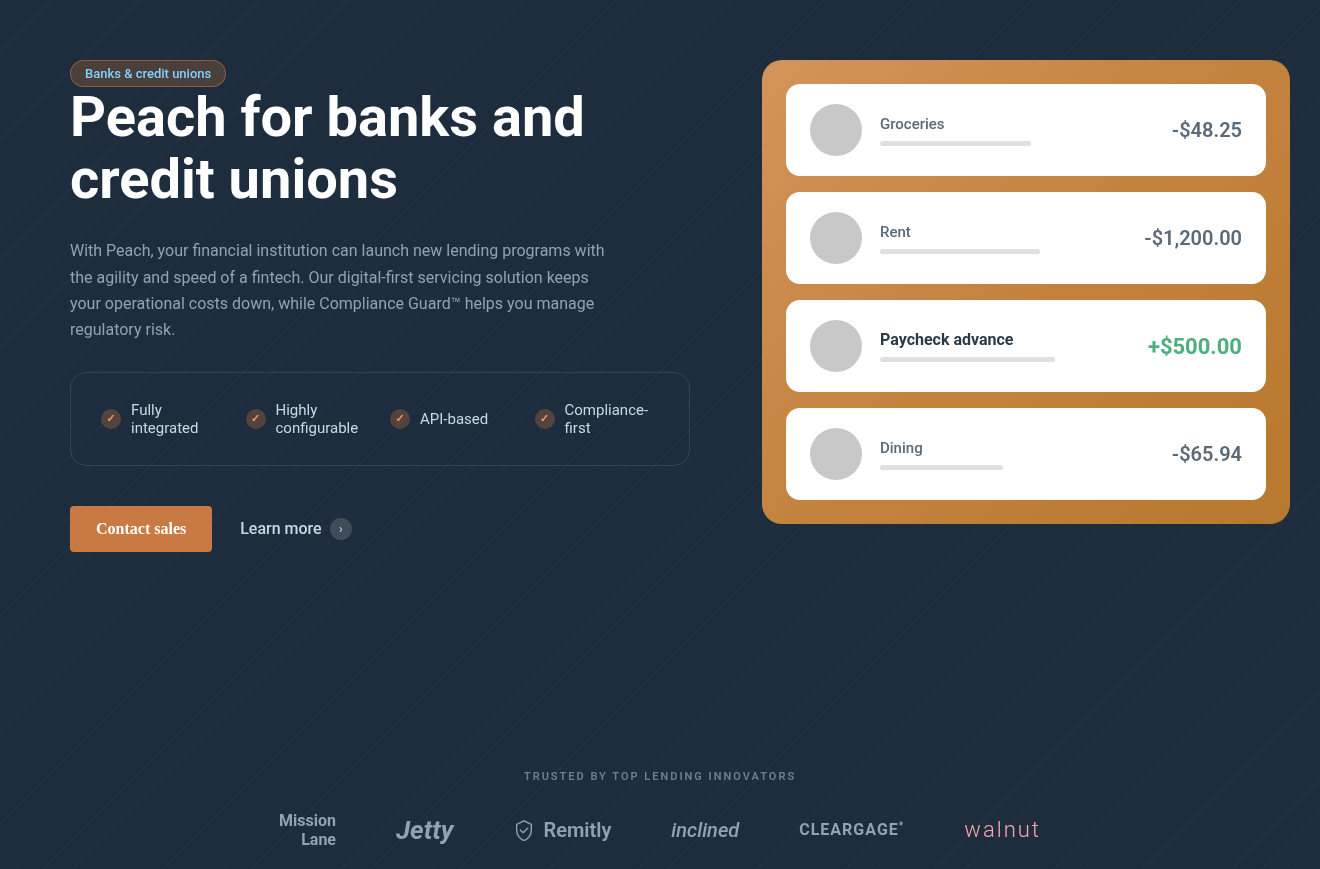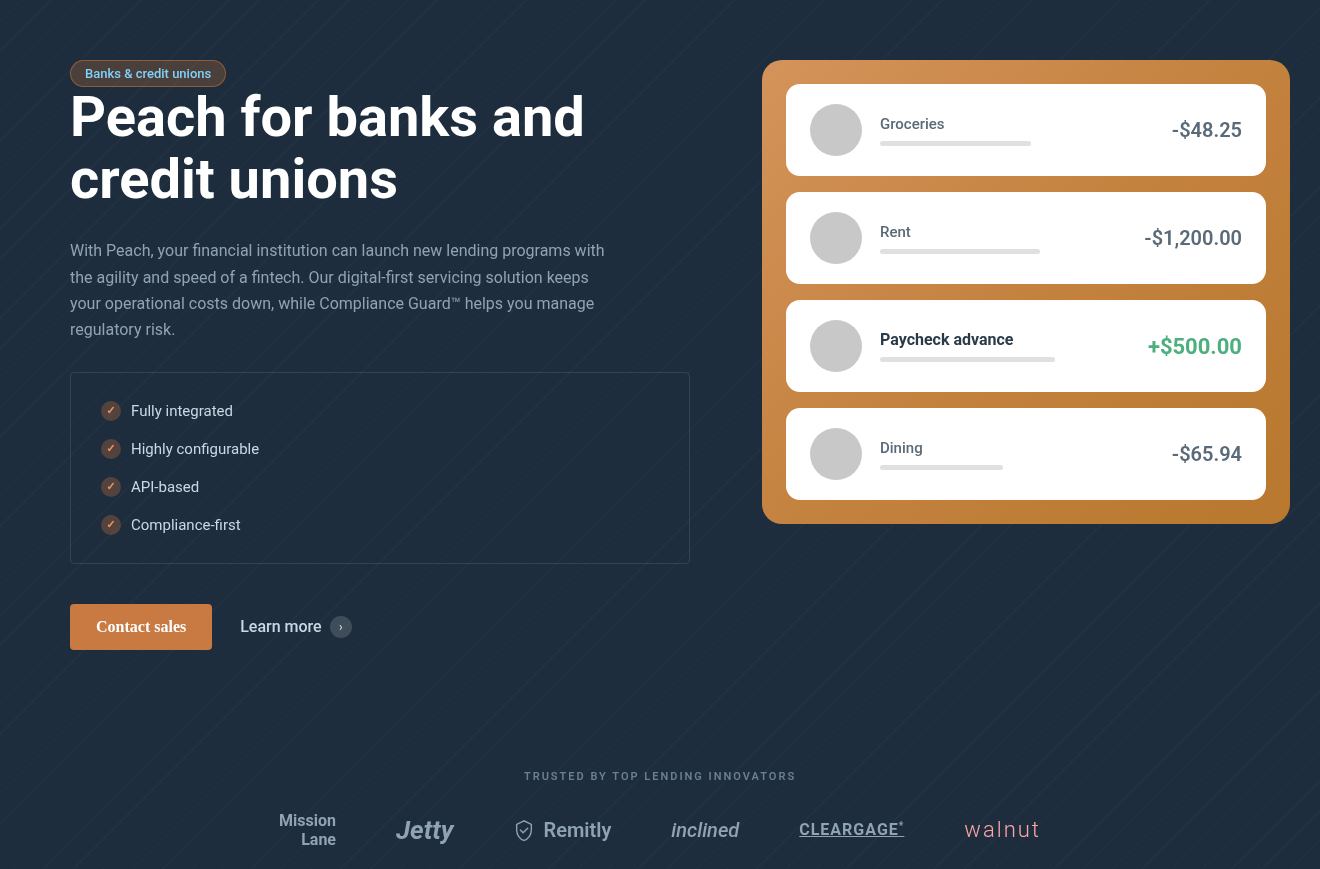--- a/index.html
+++ b/index.html
@@ -64,24 +64,24 @@
     .hero-description {
       color: #8fa3b4;
       font-size: 16px;
       line-height: 1.65;
       margin-bottom: 28px;
       max-width: 540px;
     }
 
     .features-box {
       border: 1px solid rgba(255,255,255,0.1);
-      border-radius: 4px;
+      border-radius: 16px;
       padding: 28px 30px;
       display: grid;
-      grid-template-columns: 1fr;
+      grid-template-columns: 1fr 1fr 1fr 1fr;
       gap: 18px 20px;
       margin-bottom: 40px;
     }
 
     .feature-item {
       display: flex;
       align-items: center;
       gap: 10px;
       color: #c8d8e4;
       font-size: 15px;
@@ -290,21 +290,20 @@
       color: #8fa3b4;
       font-style: italic;
     }
 
     .logo-cleargage {
       font-size: 16px;
       font-weight: 700;
       color: #8fa3b4;
       letter-spacing: 1px;
       text-transform: uppercase;
-      text-decoration: underline;
     }
 
     .logo-walnut {
       font-size: 22px;
       font-weight: 300;
       color: #fca5a5;
       letter-spacing: 2px;
     }
   </style>
 </head>

